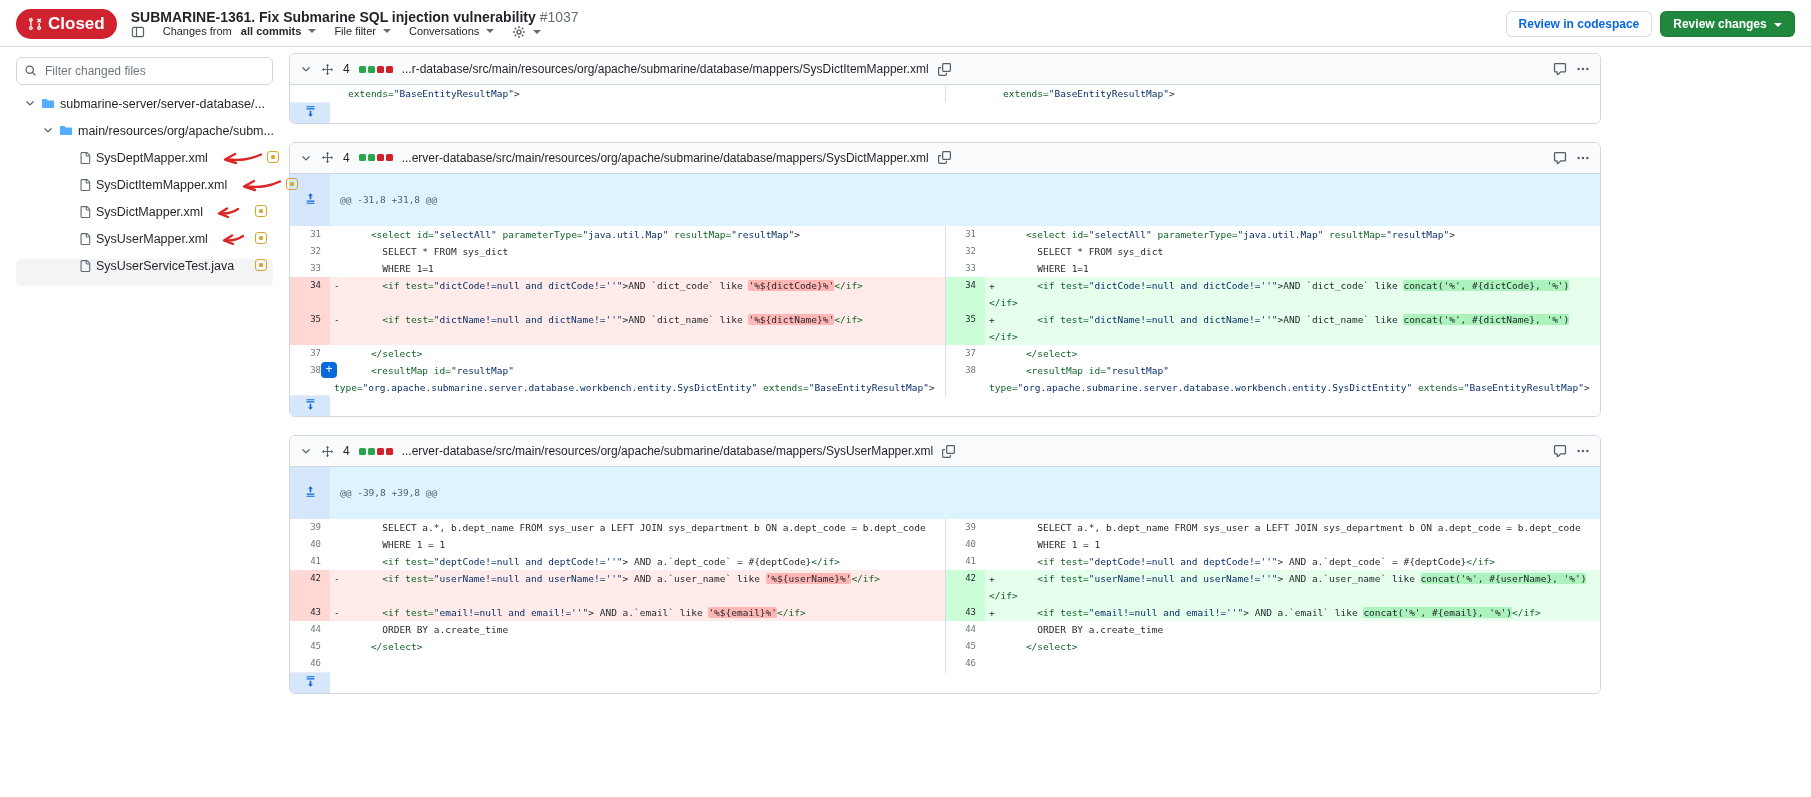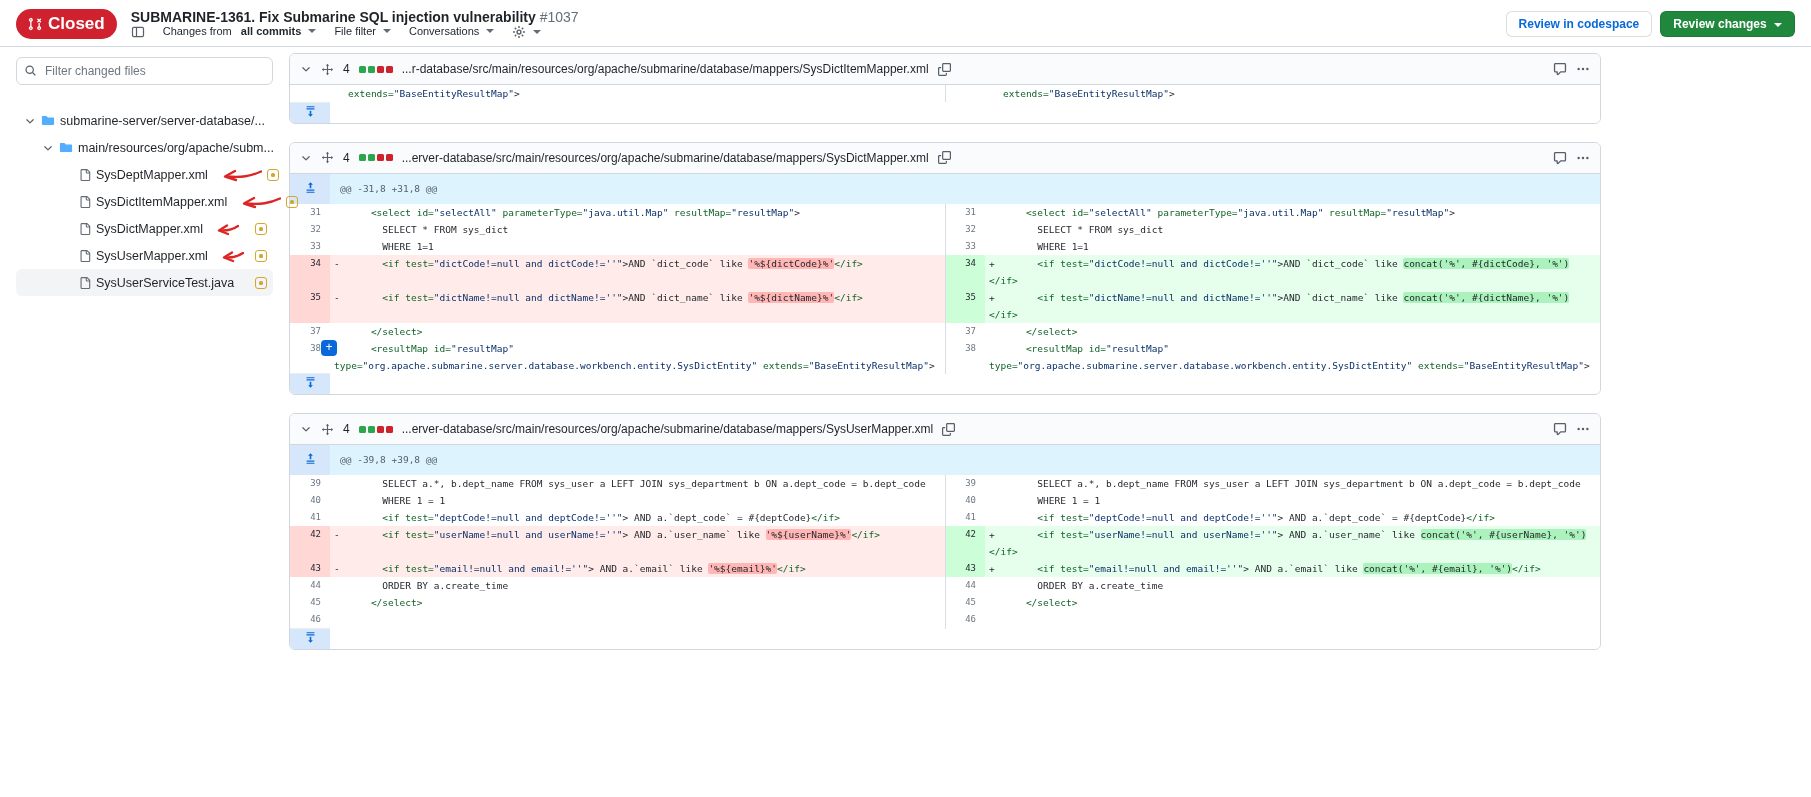--- a/index.html
+++ b/index.html
@@ -21,26 +21,26 @@
   border-top:4px solid #636c76;margin-left:4px;vertical-align:middle}
 .caret-white{border-top-color:#fff}
 .hdr-actions{display:flex;gap:8px;flex:none;align-self:center}
 .btn{font-size:12px;font-weight:600;padding:5px 12px;border-radius:6px;border:1px solid rgba(31,35,40,.15)}
 .btn-default{background:#fff;color:#0969da}
 .btn-primary{background:#1f883d;color:#fff}
 
 
 .layout{display:flex;align-items:flex-start}
 .sidebar{width:289px;flex:none;padding:10px 16px 0}
-.filter-box{position:relative;margin-bottom:22px}
+.filter-box{position:relative;margin-bottom:12px}
 .filter-box input{width:100%;height:28px;border:1px solid #d0d7de;border-radius:6px;background:#fff;
   padding:0 8px 0 28px;font-size:12px;color:#1f2328;outline:none}
 .filter-box input::placeholder{color:#6e7781}
 .search-ic{position:absolute;left:8px;top:7px;display:inline-flex}
-.tree-row{display:flex;align-items:center;height:27px;gap:5px;font-size:12.5px;border-radius:6px;
+.tree-row{display:flex;height:27px;gap:5px;font-size:12.5px;border-radius:6px;
   padding-right:6px;cursor:pointer;white-space:nowrap}
 .tree-row.active{background:#f3f4f6}
 .d0{padding-left:8px}.d1{padding-left:26px}.d2{padding-left:46px}
 .tw{width:12px;flex:none;display:inline-flex}
 .ticon{flex:none;display:inline-flex}
 .tlabel{color:#1f2328}
 .status-sq{margin-left:auto;width:12px;height:12px;border:1.5px solid #d4a72c;border-radius:3px;position:relative;flex:none}
 .status-sq .dot{position:absolute;inset:3px;background:#d4a72c;border-radius:1.5px}
 .red-arrow{display:inline-flex;margin-left:5px;flex:none}
 
@@ -64,21 +64,21 @@
 .num.del{background:#ffd7d5;color:#24292f}
 .code.del{background:#ffebe9}
 .num.add{background:#ccffd8;color:#24292f}
 .code.add{background:#e6ffec}
 .code-row td:nth-child(3){border-left:1px solid #d8dee4}
 .tok-k{color:#116329}.tok-v{color:#0a3069}.tok-p{color:#1f2328}
 .tok-x{background:rgba(255,129,130,.5);border-radius:2px}
 .tok-y{background:#abf2bc;border-radius:2px}
 .hunk-row .expand-cell,.expander-row .expand-cell{background:#d7e7fb;text-align:center;padding:2px 0;cursor:pointer}
 .expander-row .expand-cell{border-top:1px solid #eaeef2}
-.hunk-text{background:#ddf4ff;color:#57606a;font-size:9.5px;line-height:18px;padding:6px 10px}
+.hunk-text{background:#ddf4ff;color:#57606a;font-size:9.5px;line-height:18px;padding:17px 10px}
 .expander-rest{background:#fff}
 .add-comment-btn{position:absolute;left:-9px;top:0;width:16px;height:16px;background:#0969da;color:#fff;border-radius:4px;
   font-size:12px;line-height:15px;text-align:center;font-family:"Liberation Sans",sans-serif;z-index:2;cursor:pointer}
 </style>
 </head>
 <body>
 
 <header class="topbar">
   <span class="state-badge">
     <span style="display:inline-flex">

